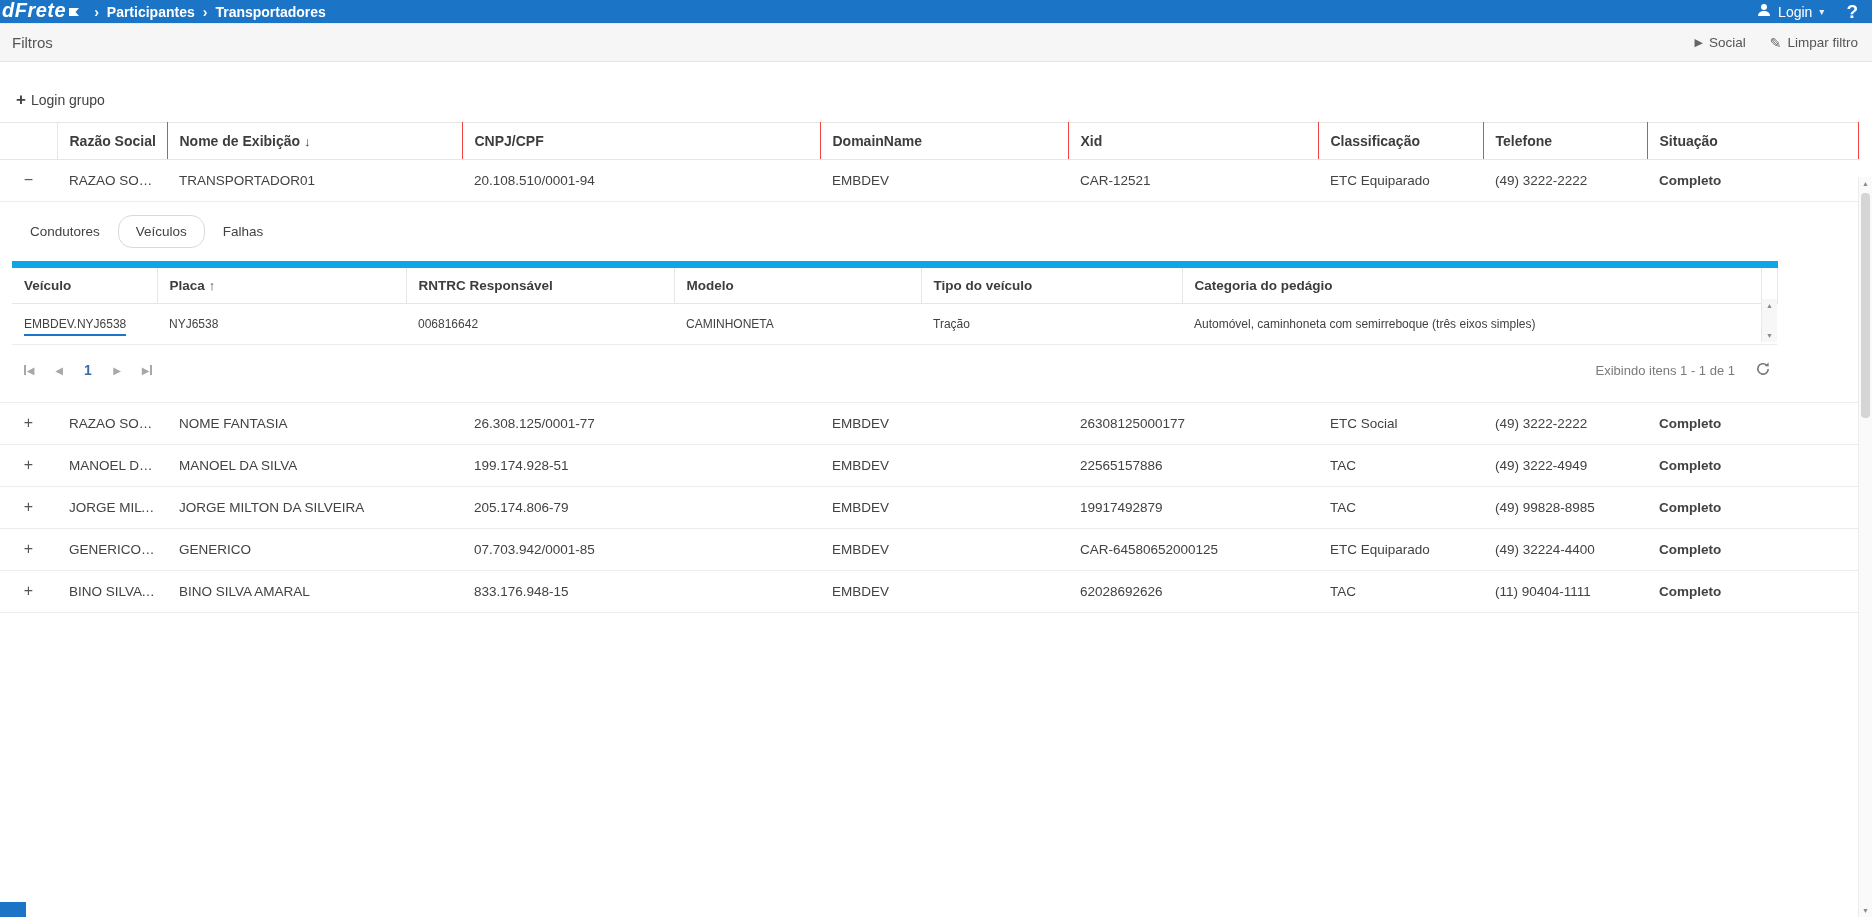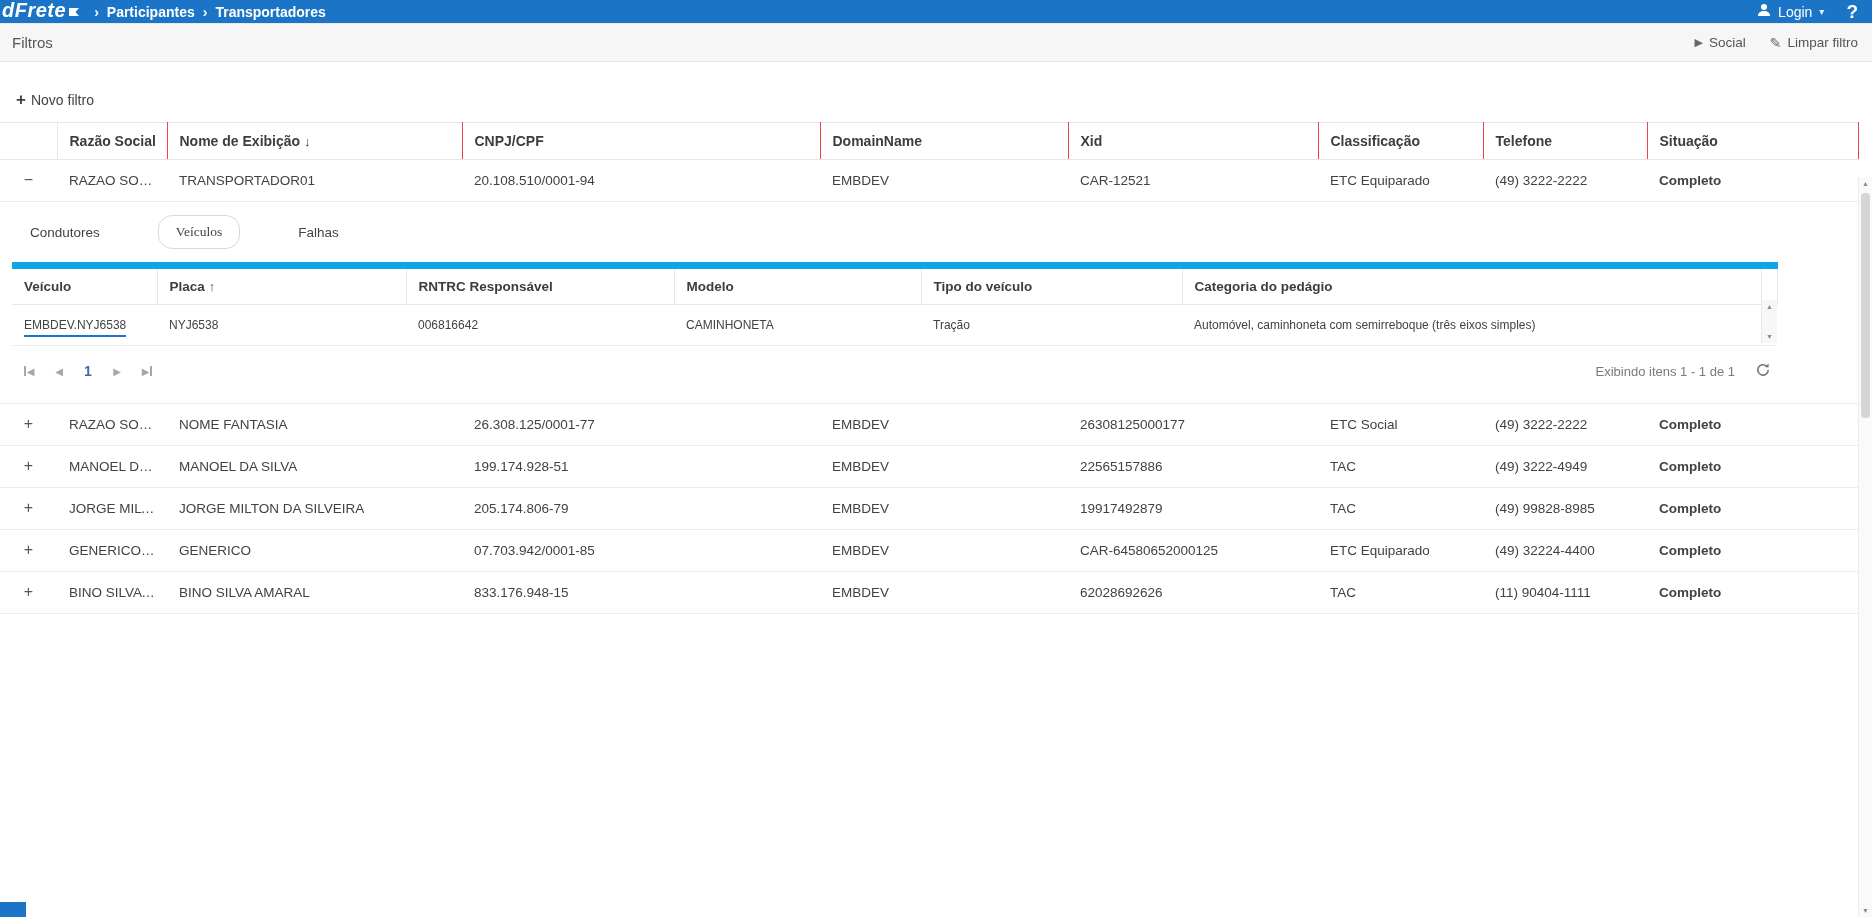--- a/index.html
+++ b/index.html
@@ -82,23 +82,23 @@
     font-size: 13.5px;
     color: #424242;
     background: #fff;
   }
   td.expand-col { text-align: center; padding: 13px 6px; }
   .expander { font-size: 16px; line-height: 12px; color: #555; cursor: pointer; display: inline-block; width: 16px; }
   td.status-cell { color: #2e9b43; font-weight: bold; }
 
   
   td.detail-cell { padding: 16px 30px 10px 66px; border-bottom: 1px solid #ececec; }
-  .tabstrip { display: flex; align-items: center; margin-bottom: 13px; gap: 40px; }
+  .tabstrip { display: flex; align-items: center; margin-bottom: 13px; }
   .tab { padding: 8px 17px; font-size: 13.5px; color: #424242; border: 1px solid transparent; cursor: pointer; background: #fff; }
-  .tab.active { border: 1px solid #d9d9d9; border-radius: 14px; font-family: Liberation Serif, serif; }
+  .tab.active { border: 1px solid #d9d9d9; border-radius: 14px; }
 
   .inner-grid { position: relative; width: 1765px; }
   table.igrid { width: 1765px; border-collapse: collapse; table-layout: fixed; }
   table.igrid thead th {
     font-weight: bold;
     color: #3d3d3d;
     text-align: left;
     padding: 10px 12px;
     border-top: 7px solid #0ea5e9;
     border-bottom: 1px solid #e6e6e6;
@@ -210,21 +210,21 @@
     <button>
       <span class="clear-icon">✎</span>
       <span>Limpar filtro</span>
     </button>
   </div>
 </div>
 
 <div class="toolbar">
   <button class="new-group-btn">
     <span class="plus">+</span>
-    <span>Novo filtro</span>
+    <span>Login grupo</span>
   </button>
 </div>
 
 <div class="grid-wrap">
   <table class="grid">
     <colgroup>
       <col style="width:57px">
         <col style="width:110px">
         <col style="width:295px">
         <col style="width:358px">

